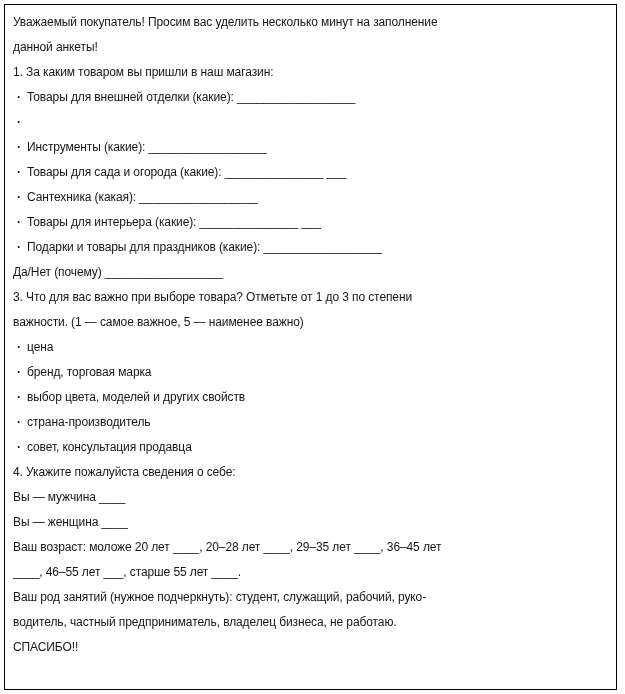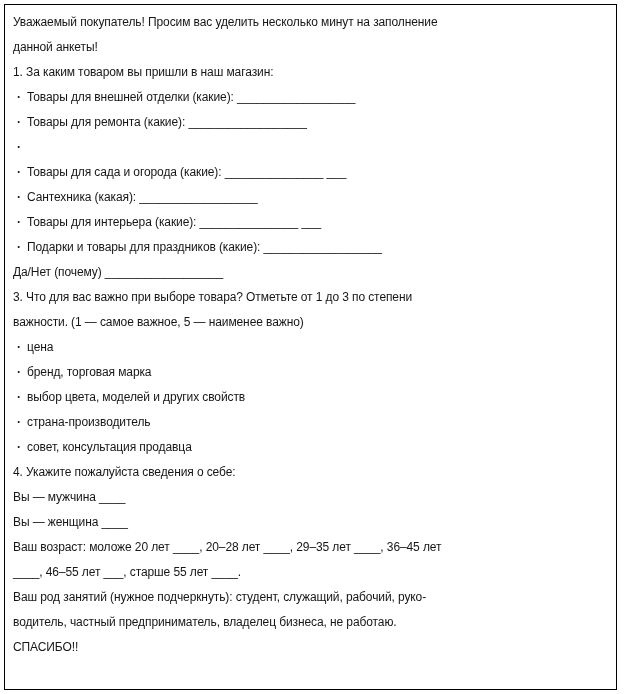--- a/index.html
+++ b/index.html
@@ -61,24 +61,24 @@
   </div>
 
   <div class="line bold">1. За каким товаром вы пришли в наш магазин:</div>
 
   <div class="line bullet-row">
     <span class="bullet-marker">·</span>
     <span class="blank-text">Товары для внешней отделки (какие): __________________</span>
   </div>
   <div class="line bullet-row">
     <span class="bullet-marker">·</span>
-    <span class="blank-text">Товары для ремонта (какие): __________________</span>
   </div>
   <div class="line bullet-row">
     <span class="bullet-marker">·</span>
+    <span class="blank-text">Инструменты (какие): __________________</span>
   </div>
   <div class="line bullet-row">
     <span class="bullet-marker">·</span>
     <span class="blank-text">Товары для сада и огорода (какие): _______________ ___</span>
   </div>
   <div class="line bullet-row">
     <span class="bullet-marker">·</span>
     <span class="blank-text">Сантехника (какая): __________________</span>
   </div>
   <div class="line bullet-row">

